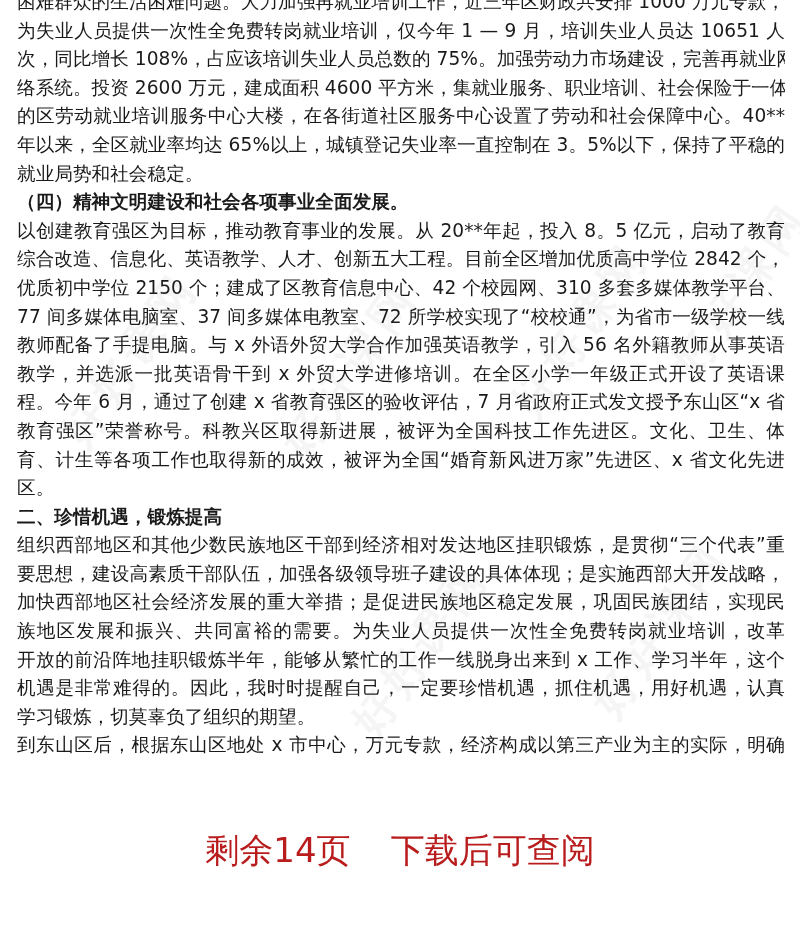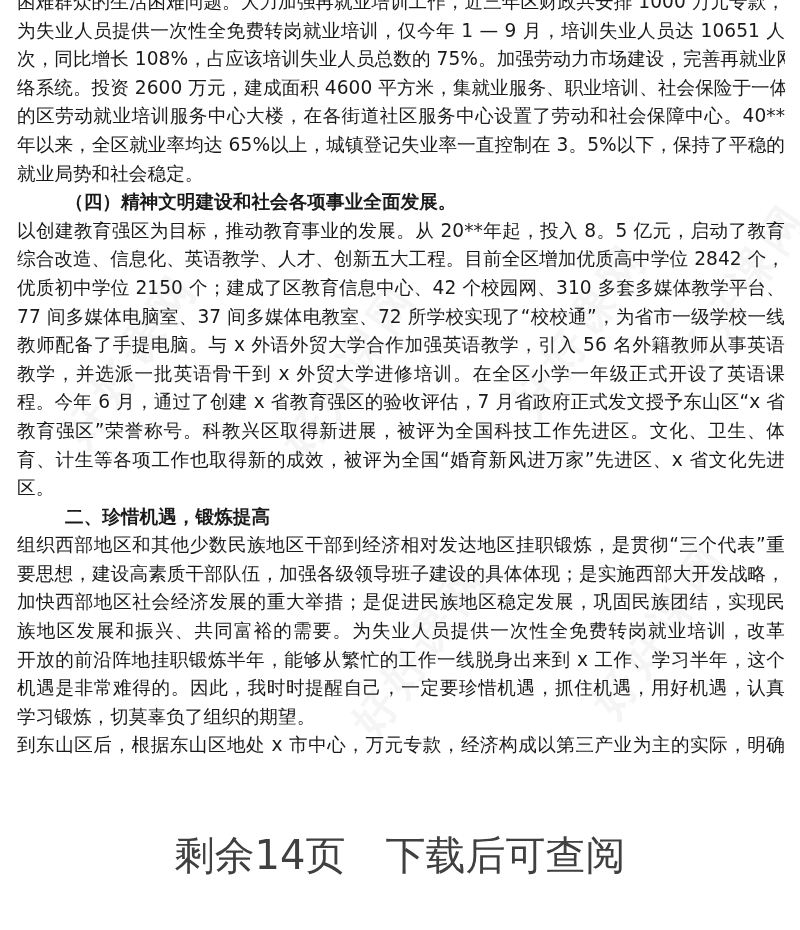--- a/index.html
+++ b/index.html
@@ -28,40 +28,39 @@
       white-space: nowrap;
       overflow: hidden;
       letter-spacing: 0.05px;
     }
     .line.justify {
       text-align: justify;
       text-align-last: justify;
     }
     .heading {
       font-weight: bold;
-      margin-left: 48px;
     }
     .watermark {
       position: absolute;
       font-size: 44px;
       color: rgba(160,160,160,0.10);
       transform: rotate(-55deg);
       white-space: nowrap;
       pointer-events: none;
       font-weight: bold;
       letter-spacing: 6px;
     }
     .more-banner {
       position: absolute;
       left: 0;
       top: 828px;
       width: 800px;
       text-align: center;
-      font-size: 40px;
-      color: #404040;
+      font-size: 34px;
+      color: #b91c1c;
       font-family: "DejaVu Sans", "Liberation Sans", sans-serif;
     }
     .more-banner span { display: inline-block; }
     .more-banner .gap { width: 40px; }
   </style>
 </head>
 <body>
 
 <div class="watermark" style="left:30px; top:330px;">好好课网</div>
 <div class="watermark" style="left:250px; top:340px;">好好课网</div>

